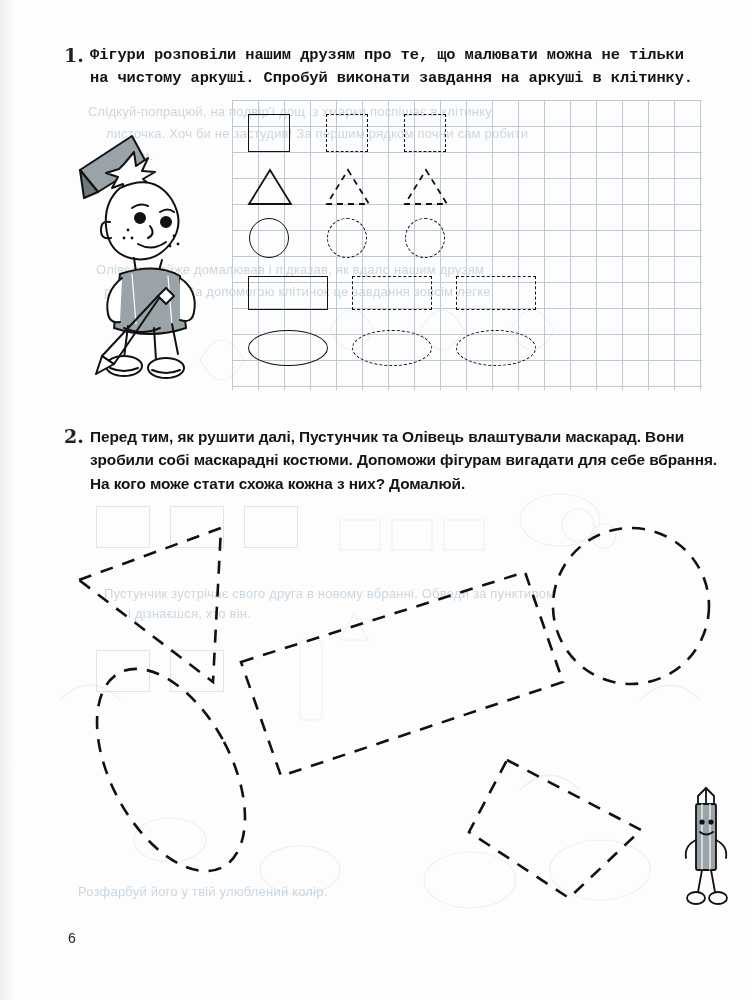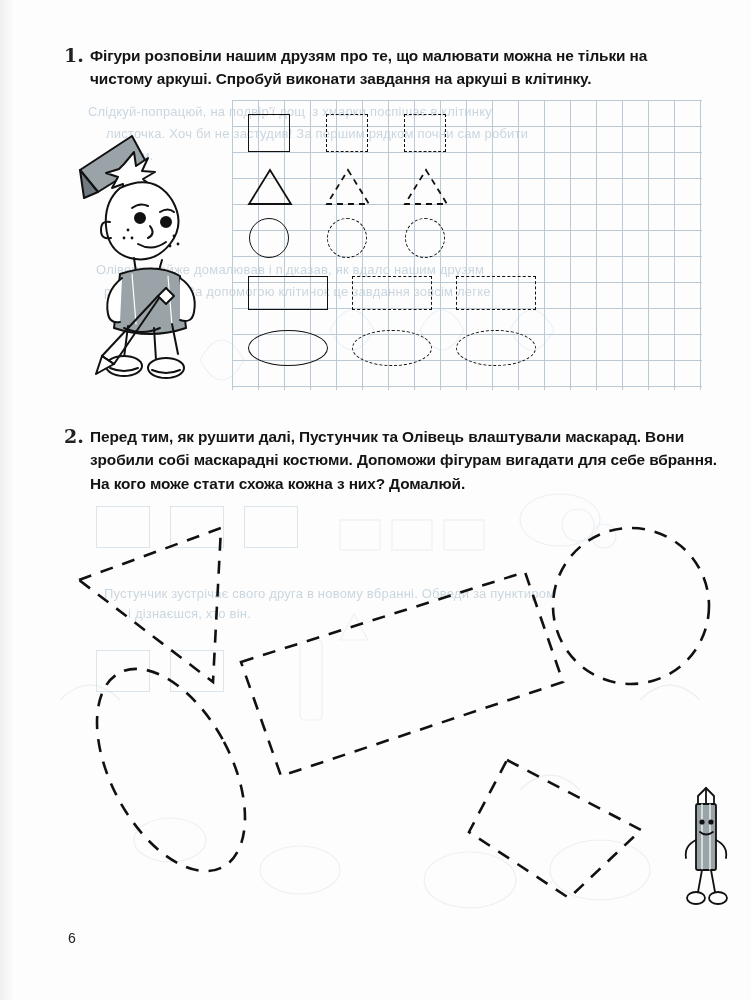--- a/index.html
+++ b/index.html
@@ -61,21 +61,21 @@
   }
   .task-text {
     font-size: 15.4px;
     font-weight: bold;
     line-height: 1.52;
     color: #141414;
     letter-spacing: -0.1px;
   }
 
   #task1 { left: 64px; top: 44px; width: 640px; }
-  #task1 .task-text { width: 612px; }
+  #task1 .task-text { width: 612px; font-family: Liberation Mono, monospace; }
   #task2 { left: 64px; top: 425px; width: 660px; }
   #task2 .task-text { width: 630px; }
 
   
   #grid-area {
     position: absolute;
     left: 232px;
     top: 100px;
     width: 470px;
     height: 290px;
@@ -137,20 +137,21 @@
 
 <div class="page">
 
   <div class="ghost-text" style="left:88px; top:104px; width:560px;">Слідкуй-попрацюй, на подвір'ї дощ із хмарки поспішає в клітинку</div>
   <div class="ghost-text" style="left:106px; top:126px; width:560px;">листочка. Хоч би не застудив! За першим рядком почни сам робити</div>
   <div class="ghost-text" style="left:106px; top:148px; width:300px;">вправи.</div>
   <div class="ghost-text" style="left:96px; top:262px; width:580px;">Олівець майже домалював і підказав, як вдало нашим друзям</div>
   <div class="ghost-text" style="left:104px; top:284px; width:580px;">рушати далі. За допомогою клітинок це завдання зовсім легке.</div>
   <div class="ghost-text" style="left:104px; top:586px; width:600px;">Пустунчик зустрічає свого друга в новому вбранні. Обведи за пунктиром</div>
   <div class="ghost-text" style="left:128px; top:606px; width:420px;">і дізнаєшся, хто він.</div>
+  <div class="ghost-text" style="left:78px; top:884px; width:420px;">Розфарбуй його у твій улюблений колір.</div>
 
   <div class="ghost-box" style="left:96px; top:506px; width:52px; height:40px;"></div>
   <div class="ghost-box" style="left:170px; top:506px; width:52px; height:40px;"></div>
   <div class="ghost-box" style="left:244px; top:506px; width:52px; height:40px;"></div>
   <div class="ghost-box" style="left:96px; top:650px; width:52px; height:40px;"></div>
   <div class="ghost-box" style="left:170px; top:650px; width:52px; height:40px;"></div>
 
   <svg class="ghost" width="751" height="1000" viewBox="0 0 751 1000" style="left:0; top:0;">
     <g stroke="#5f86a3" stroke-width="1.2" fill="none">
       <ellipse cx="560" cy="520" rx="40" ry="26"></ellipse>

